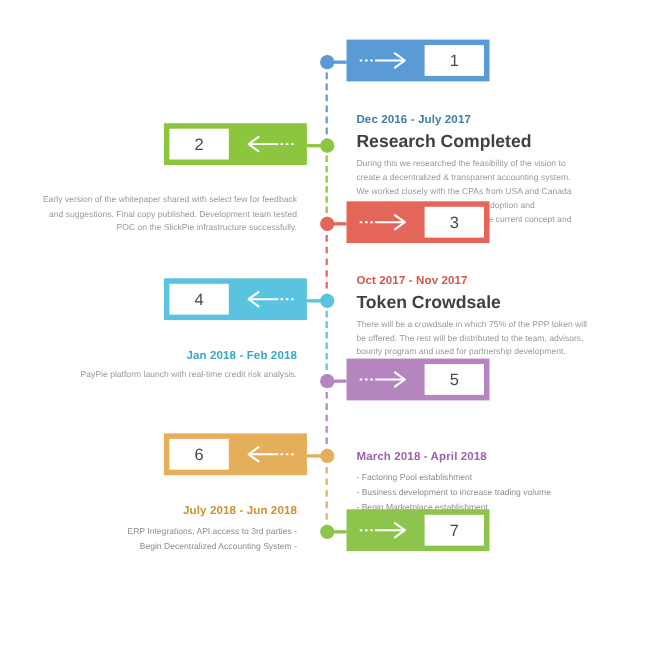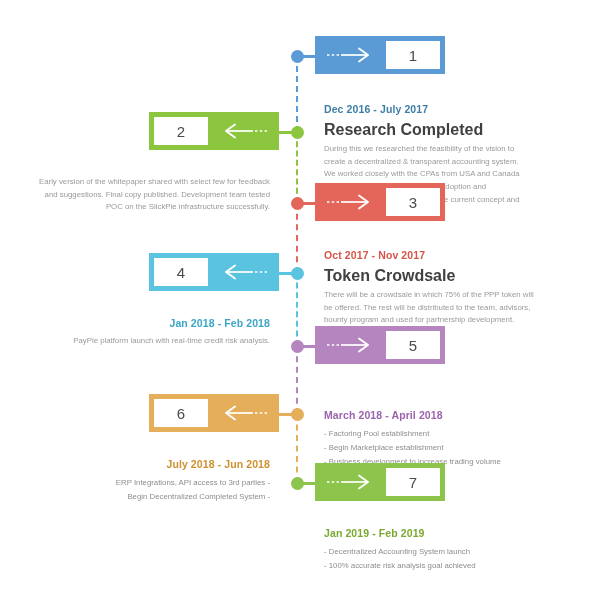--- a/index.html
+++ b/index.html
@@ -208,59 +208,52 @@
             <polyline stroke-width="1.9" stroke-linecap="round" stroke-linejoin="round" points="34,1.5 43,8 34,14.5"></polyline>
           </g>
         </svg>
       </div>
       <div class="numcell">5</div>
     </div>
     <div class="block right" style="top: 386px; width: 200px; left: 324px;">
       <p class="date" style="color: rgb(155, 99, 173);">March 2018 - April 2018</p>
       <ul class="bullets">
         <li>- Factoring Pool establishment</li>
+        <li>- Business development to increase trading volume</li>
         <li>- Begin Marketplace establishment</li>
-        <li>- Business development to increase trading volume</li>
       </ul>
     </div>
     <div class="stub" style="top: 413px; background: rgb(229, 174, 90); width: 18px; left: 279px;"></div>
     <div class="node" style="top: 408px; background: rgb(229, 174, 90);"></div>
     <div class="badge left" style="top: 394px; background: rgb(229, 174, 90); left: 149px;">
       <div class="arrowcell">
         <svg width="46" height="16" viewBox="0 0 46 16" class="arrow-svg">
           <g stroke="#ffffff" fill="none" stroke-width="1.7">
             <line y1="8" y2="8" stroke-dasharray="2.4 2.4" x1="44" x2="31"></line>
             <line y1="8" y2="8" x1="30" x2="3"></line>
             <polyline stroke-width="1.9" stroke-linecap="round" stroke-linejoin="round" points="12,1.5 3,8 12,14.5"></polyline>
           </g>
         </svg>
       </div>
       <div class="numcell">6</div>
     </div>
     <div class="block left" style="top: 435px; width: 205px; left: 65px;">
       <p class="date" style="color: rgb(207, 145, 48);">July 2018 - Jun 2018</p>
       <ul class="bullets">
         <li>ERP Integrations,  API access to 3rd parties -</li>
-        <li>Begin Decentralized Completed System -</li>
+        <li>Begin Decentralized Accounting System -</li>
       </ul>
     </div>
     <div class="stub" style="top: 482px; background: rgb(141, 196, 76); width: 18px; left: 297px;"></div>
     <div class="node" style="top: 477px; background: rgb(141, 196, 76);"></div>
     <div class="badge right" style="top: 463px; background: rgb(141, 196, 76); left: 315px;">
       <div class="arrowcell">
         <svg width="46" height="16" viewBox="0 0 46 16" class="arrow-svg">
           <g stroke="#ffffff" fill="none" stroke-width="1.7">
             <line y1="8" y2="8" stroke-dasharray="2.4 2.4" x1="2" x2="15"></line>
             <line y1="8" y2="8" x1="16" x2="43"></line>
             <polyline stroke-width="1.9" stroke-linecap="round" stroke-linejoin="round" points="34,1.5 43,8 34,14.5"></polyline>
           </g>
         </svg>
       </div>
       <div class="numcell">7</div>
     </div>
-    <div class="block right" style="top: 504px; width: 200px; left: 324px;">
-      <p class="date" style="color: rgb(122, 168, 47);">Jan 2019 - Feb 2019</p>
-      <ul class="bullets">
-        <li>- Decentralized Accounting System launch</li>
-        <li>- 100% accurate risk analysis goal achieved</li>
-      </ul>
-    </div>
   </div>
 
 </body></html>

